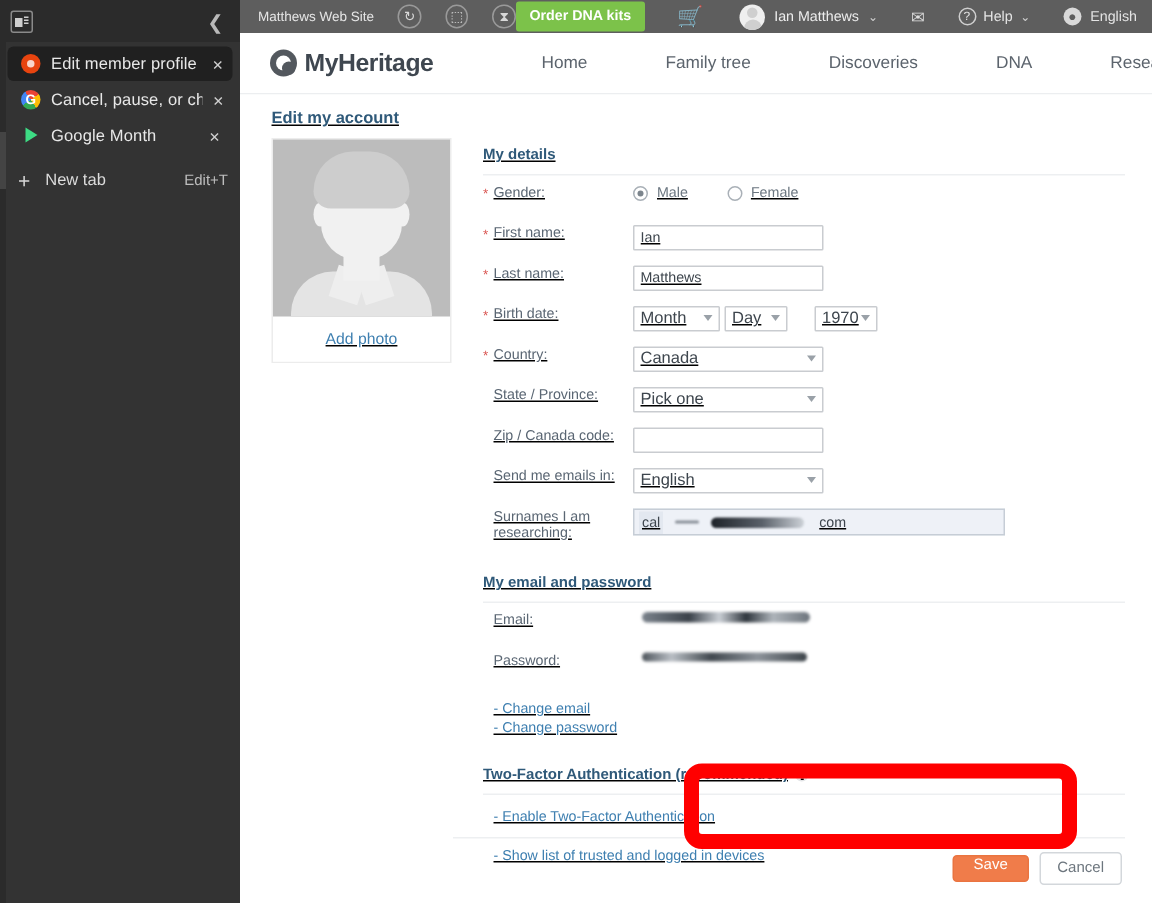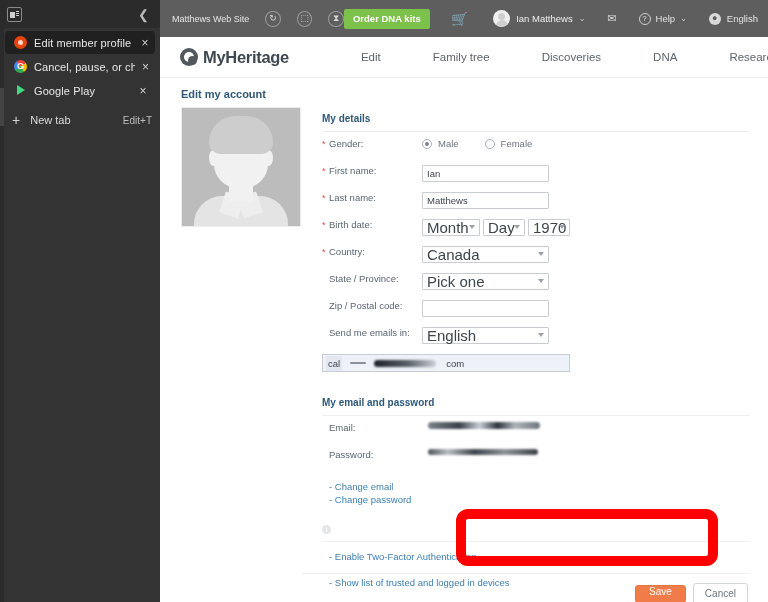--- a/index.html
+++ b/index.html
@@ -80,21 +80,21 @@
     position: absolute; left: 0; top: 28px; width: 4px; height: 574px;
     background: #2b2b2b;
   }
   .sb-leftstrip .nub { position:absolute; left:0; top:60px; width:4px; height:38px; background:#444; }
 
   
   .page { flex: 1 1 auto; height: 602px; position: relative; background: #fff; overflow: hidden; }
 
   
   .utilbar {
-    height: 37px; background: #5e5e5e; display: flex; align-items: center;
+    height: 22px; background: #5e5e5e; display: flex; align-items: center;
     padding: 0 10px 0 12px; gap: 0; color: #e4e4e4; font-size: 9.5px;
   }
   .util-site { color: #e6e6e6; font-size: 9px; white-space: nowrap; }
   .util-circ {
     width: 16px; height: 16px; border-radius: 50%; border: 1px solid #9a9a9a;
     display: flex; align-items: center; justify-content: center;
     color: #d8d8d8; font-size: 9px; margin-left: 16px; line-height: 1;
   }
   .util-spacer { flex: 1 1 auto; }
   .btn-dna {
@@ -147,21 +147,21 @@
   }
   .brand-mark::before {
     content: ""; position: absolute; left: 8px; top: 8px; width: 9px; height: 9px;
     border-radius: 50%; background: #53585e; z-index: 2;
   }
   .brand-txt { font-size: 16.5px; font-weight: bold; color: #3f4750; letter-spacing: -.3px; }
   .navlinks { display: flex; align-items: center; margin-left: 46px; }
   .navlink { font-size: 11.5px; color: #5c646d; padding: 0 26px; white-space: nowrap; }
 
   
-  .content { padding: 10px 0 0 0; height: 534px; position: relative; background: #fff; }
+  .content { padding: 10px 0 0 0; height: 534px; position: relative; background: #fff; text-decoration: underline; }
   .page-title {
     font-size: 11px; font-weight: bold; color: #2f5979; padding: 0 0 7px 21px;
   }
   .panel { display: flex; padding: 0 18px 0 21px; }
 
   .photo-col { width: 120px; flex: 0 0 120px; }
   .photo-card { width: 120px; background: #fff; border: 1px solid #ececec; }
   .photo-img { width: 118px; height: 118px; background: #bcbcbc; position: relative; overflow: hidden; }
   .ph-head {
     position: absolute; left: 32px; top: 14px; width: 54px; height: 66px;
@@ -227,30 +227,30 @@
 
   .tinput {
     height: 17px; border: 1px solid #c9ccd0; background: #fff; border-radius: 1px;
     font-size: 9.5px; color: #3d454d; padding: 0 4px; line-height: 15px;
     font-family: "Liberation Sans", sans-serif;
   }
   .w-name { width: 127px; }
   .w-zip { width: 127px; }
   .sel {
     height: 17px; border: 1px solid #c9ccd0; background: #fff; border-radius: 1px;
-    font-size: 15px; color: #3d454d; padding: 0 14px 0 4px; line-height: 15px;
+    font-size: 11px; color: #3d454d; padding: 0 14px 0 4px; line-height: 15px;
     position: relative; display: flex; align-items: center; white-space: nowrap;
   }
   .sel .arw {
     position: absolute; right: 4px; top: 5px; width: 6px; height: 4px;
     border-left: 3px solid transparent; border-right: 3px solid transparent;
     border-top: 4px solid #9aa1a8;
   }
   .w-month { width: 58px; margin-right: 3px; }
-  .w-day { width: 42px; margin-right: 3px; }
+  .w-day { width: 42px; margin-right: 18px; }
   .w-year { width: 42px; }
   .w-country { width: 127px; }
   .w-state { width: 127px; }
   .w-lang { width: 127px; }
 
   .surname-wrap {
     display: flex; align-items: center; width: 248px; height: 18px;
     border: 1px solid #c6cdd6; background: #eef1f7; padding: 0 3px;
   }
   .sn-chip {
@@ -317,21 +317,21 @@
         <span class="sb-label">Edit member profile - Matthews</span>
         <span class="sb-close">×</span>
       </div>
       <div class="sb-item">
         <span class="fav fav-g"></span>
         <span class="sb-label">Cancel, pause, or change a subsc</span>
         <span class="sb-close">×</span>
       </div>
       <div class="sb-item">
         <span class="fav fav-play"></span>
-        <span class="sb-label">Google Play</span>
+        <span class="sb-label">Google Month</span>
         <span class="sb-close">×</span>
       </div>
     </div>
 
     <div class="sb-newtab">
       <span class="sb-plus">+</span>
       <span class="lbl">New tab</span>
       <span class="sc">Edit+T</span>
     </div>
 
@@ -366,21 +366,21 @@
         <span>English</span>
       </span>
     </div>
 
     <div class="sitenav">
       <div class="brand">
         <span class="brand-mark"></span>
         <span class="brand-txt">MyHeritage</span>
       </div>
       <div class="navlinks">
-        <span class="navlink">Edit</span>
+        <span class="navlink">Home</span>
         <span class="navlink">Family tree</span>
         <span class="navlink">Discoveries</span>
         <span class="navlink">DNA</span>
         <span class="navlink">Research</span>
       </div>
     </div>
 
     <div class="content">
       <div class="page-title">Edit my account</div>
 
@@ -391,20 +391,21 @@
             <div class="photo-img">
               <div class="ph-body"></div>
               <div class="ph-collar-l"></div>
               <div class="ph-collar-r"></div>
               <div class="ph-neck"></div>
               <div class="ph-ear-l"></div>
               <div class="ph-ear-r"></div>
               <div class="ph-head"></div>
               <div class="ph-hair"></div>
             </div>
+            <div class="add-photo">Add photo</div>
           </div>
         </div>
 
         <div class="form-col">
 
           <div class="sec-head">My details</div>
           <div class="sec-body">
 
             <div class="frow">
               <div class="flabel req">Gender:</div>
@@ -468,37 +469,38 @@
               <div class="flabel">State / Province:</div>
               <div class="fctl">
                 <div class="sel w-state">
                   <span>Pick one</span>
                   <span class="arw"></span>
                 </div>
               </div>
             </div>
 
             <div class="frow">
-              <div class="flabel">Zip / Postal code:</div>
+              <div class="flabel">Zip / Canada code:</div>
               <div class="fctl">
                 <input class="tinput w-zip" value="" style="">
               </div>
             </div>
 
             <div class="frow">
               <div class="flabel">Send me emails in:</div>
               <div class="fctl">
                 <div class="sel w-lang">
                   <span>English</span>
                   <span class="arw"></span>
                 </div>
               </div>
             </div>
 
             <div class="frow">
+              <div class="flabel">Surnames I am researching:</div>
               <div class="fctl">
                 <div class="surname-wrap">
                   <span class="sn-chip">cal</span>
                   <span class="sn-blur1"></span>
                   <span class="sn-blur2"></span>
                   <span class="sn-tail">com</span>
                 </div>
               </div>
             </div>
           </div>
@@ -515,20 +517,21 @@
               <div class="flabel">Password:</div>
               <div class="fctl">
                 <span class="val-blur-pass"></span>
               </div>
             </div>
             <div class="linkrow" style="margin-top:11px">- Change email</div>
             <div class="linkrow" style="margin-top:2px">- Change password</div>
           </div>
 
           <div class="sec-head" style="margin-top:8px">
+            <span>Two-Factor Authentication (recommended)</span>
             <span class="info-i">i</span>
           </div>
           <div class="sec-body">
             <div class="linkrow" style="margin-top:9px">- Enable Two-Factor Authentication</div>
           </div>
 
           <div class="sec-body">
             <div class="linkrow" style="margin-top:9px">- Show list of trusted and logged in devices</div>
           </div>
 

